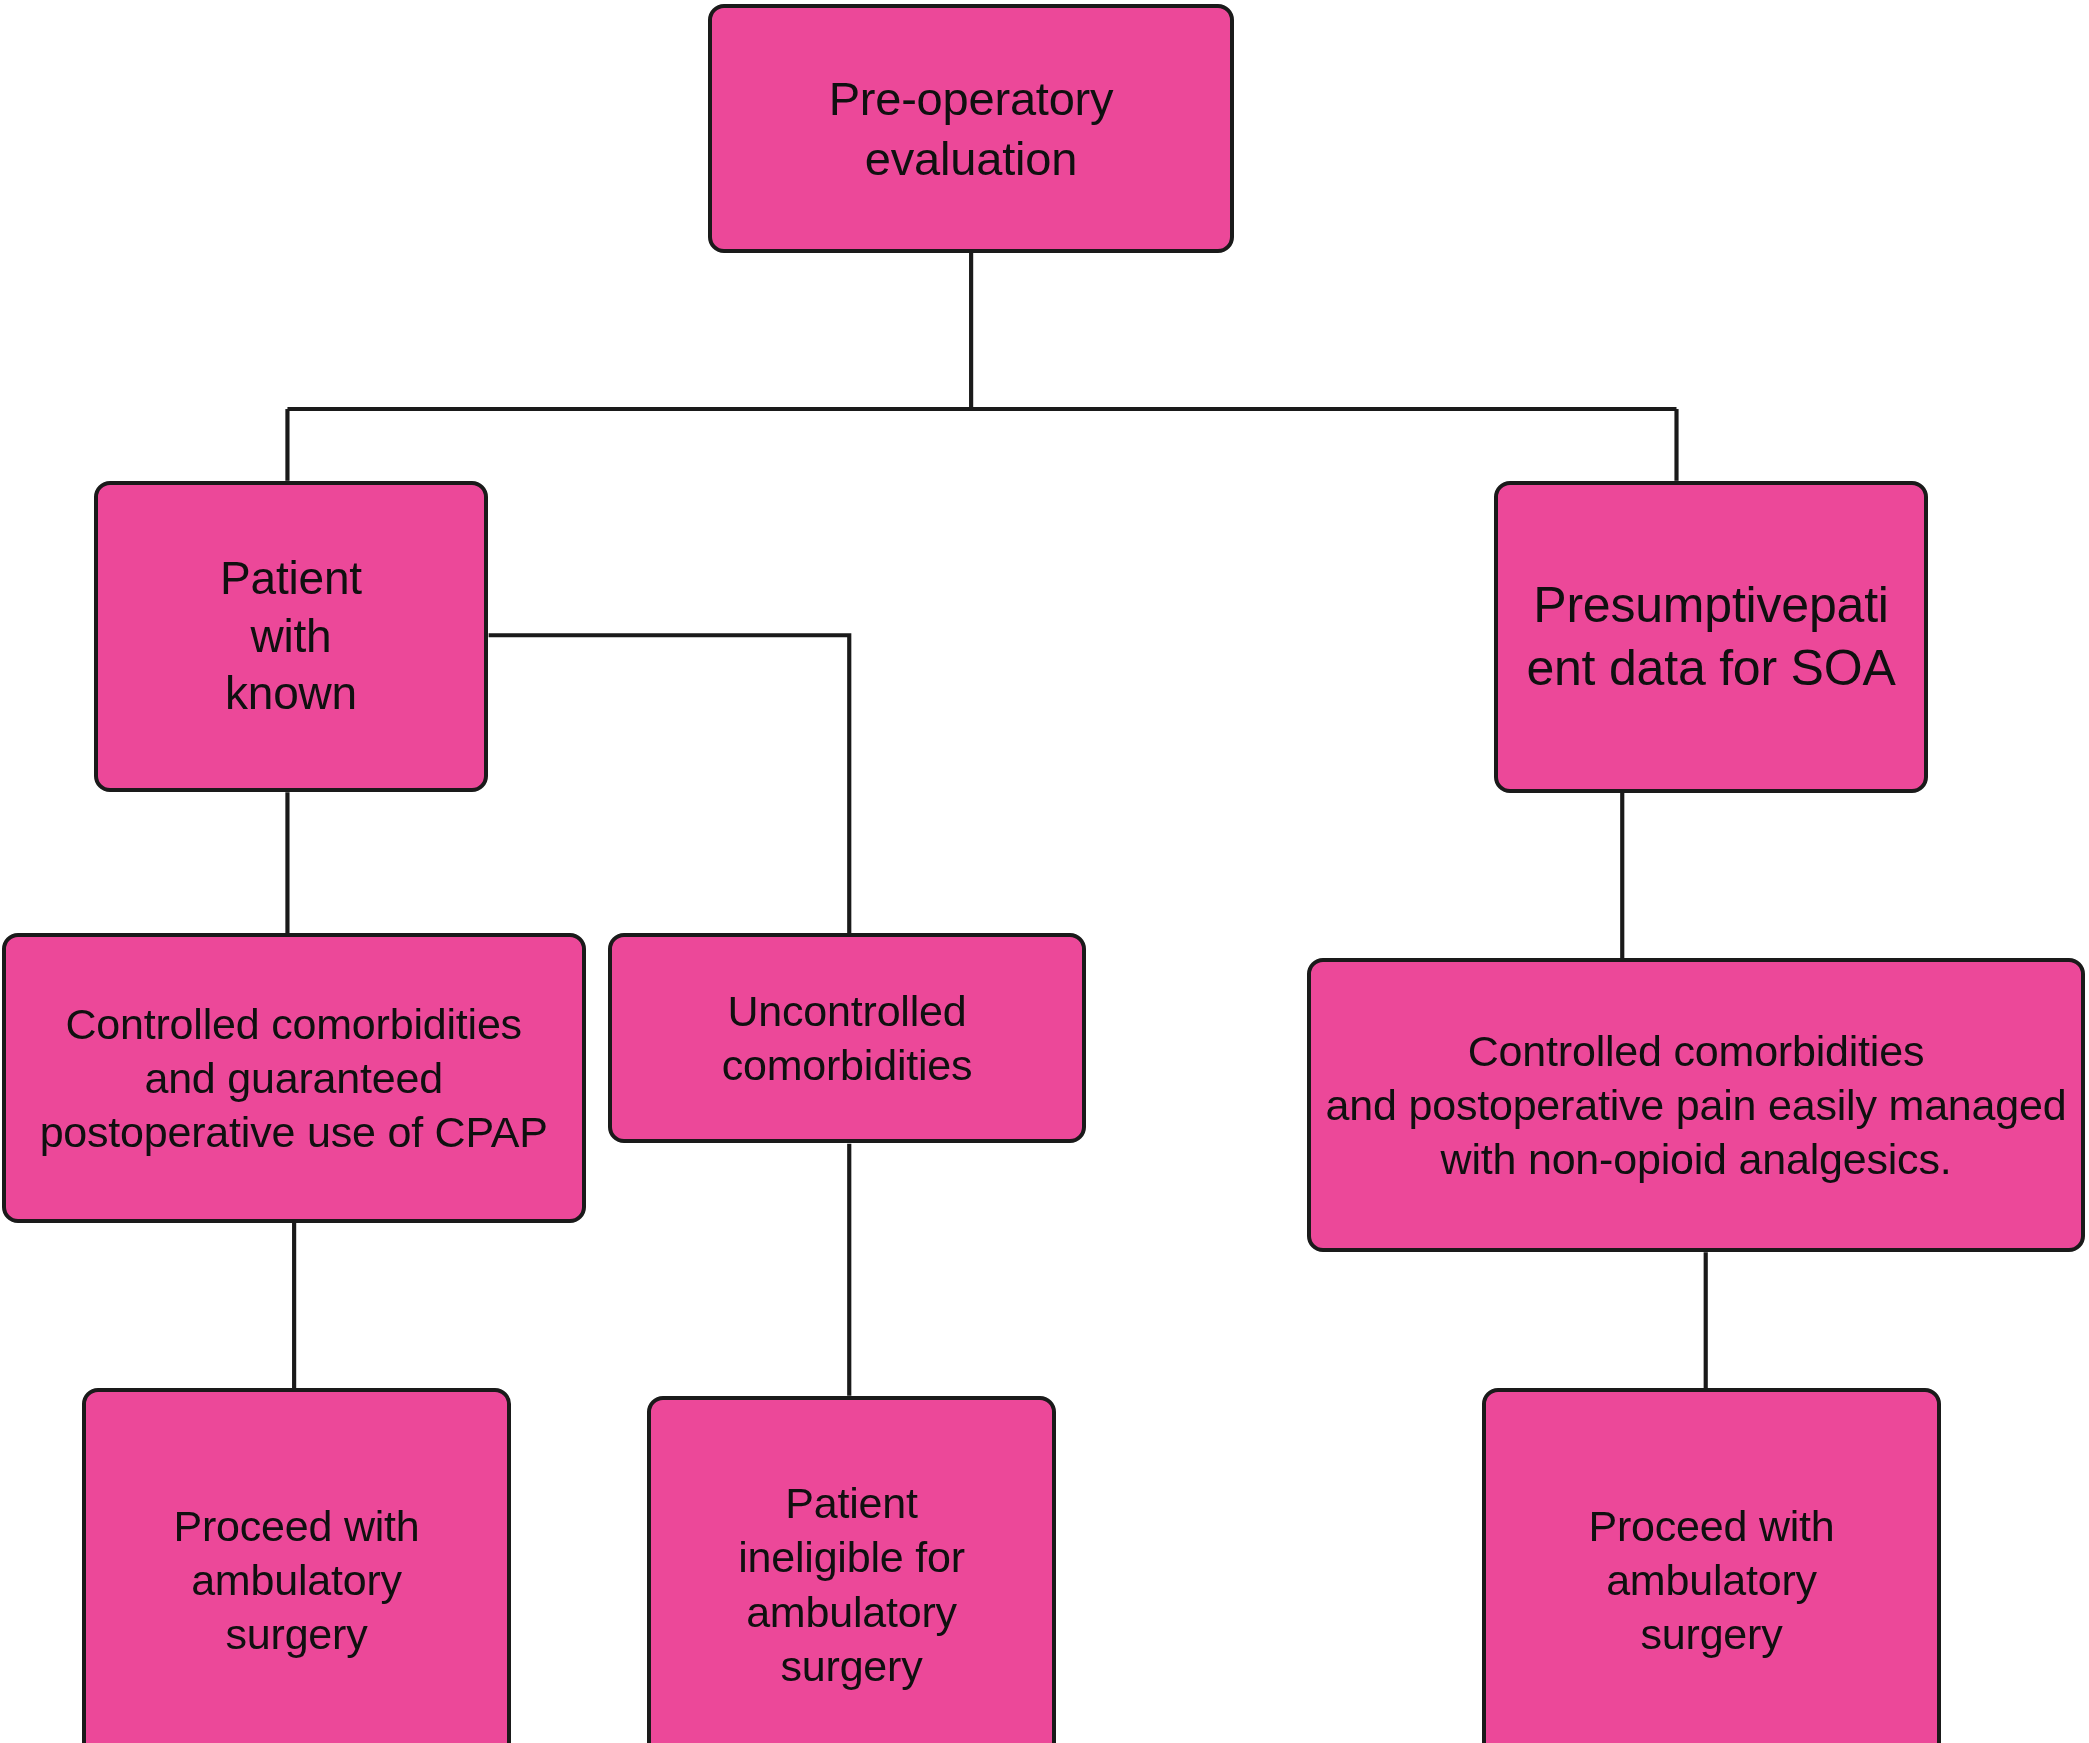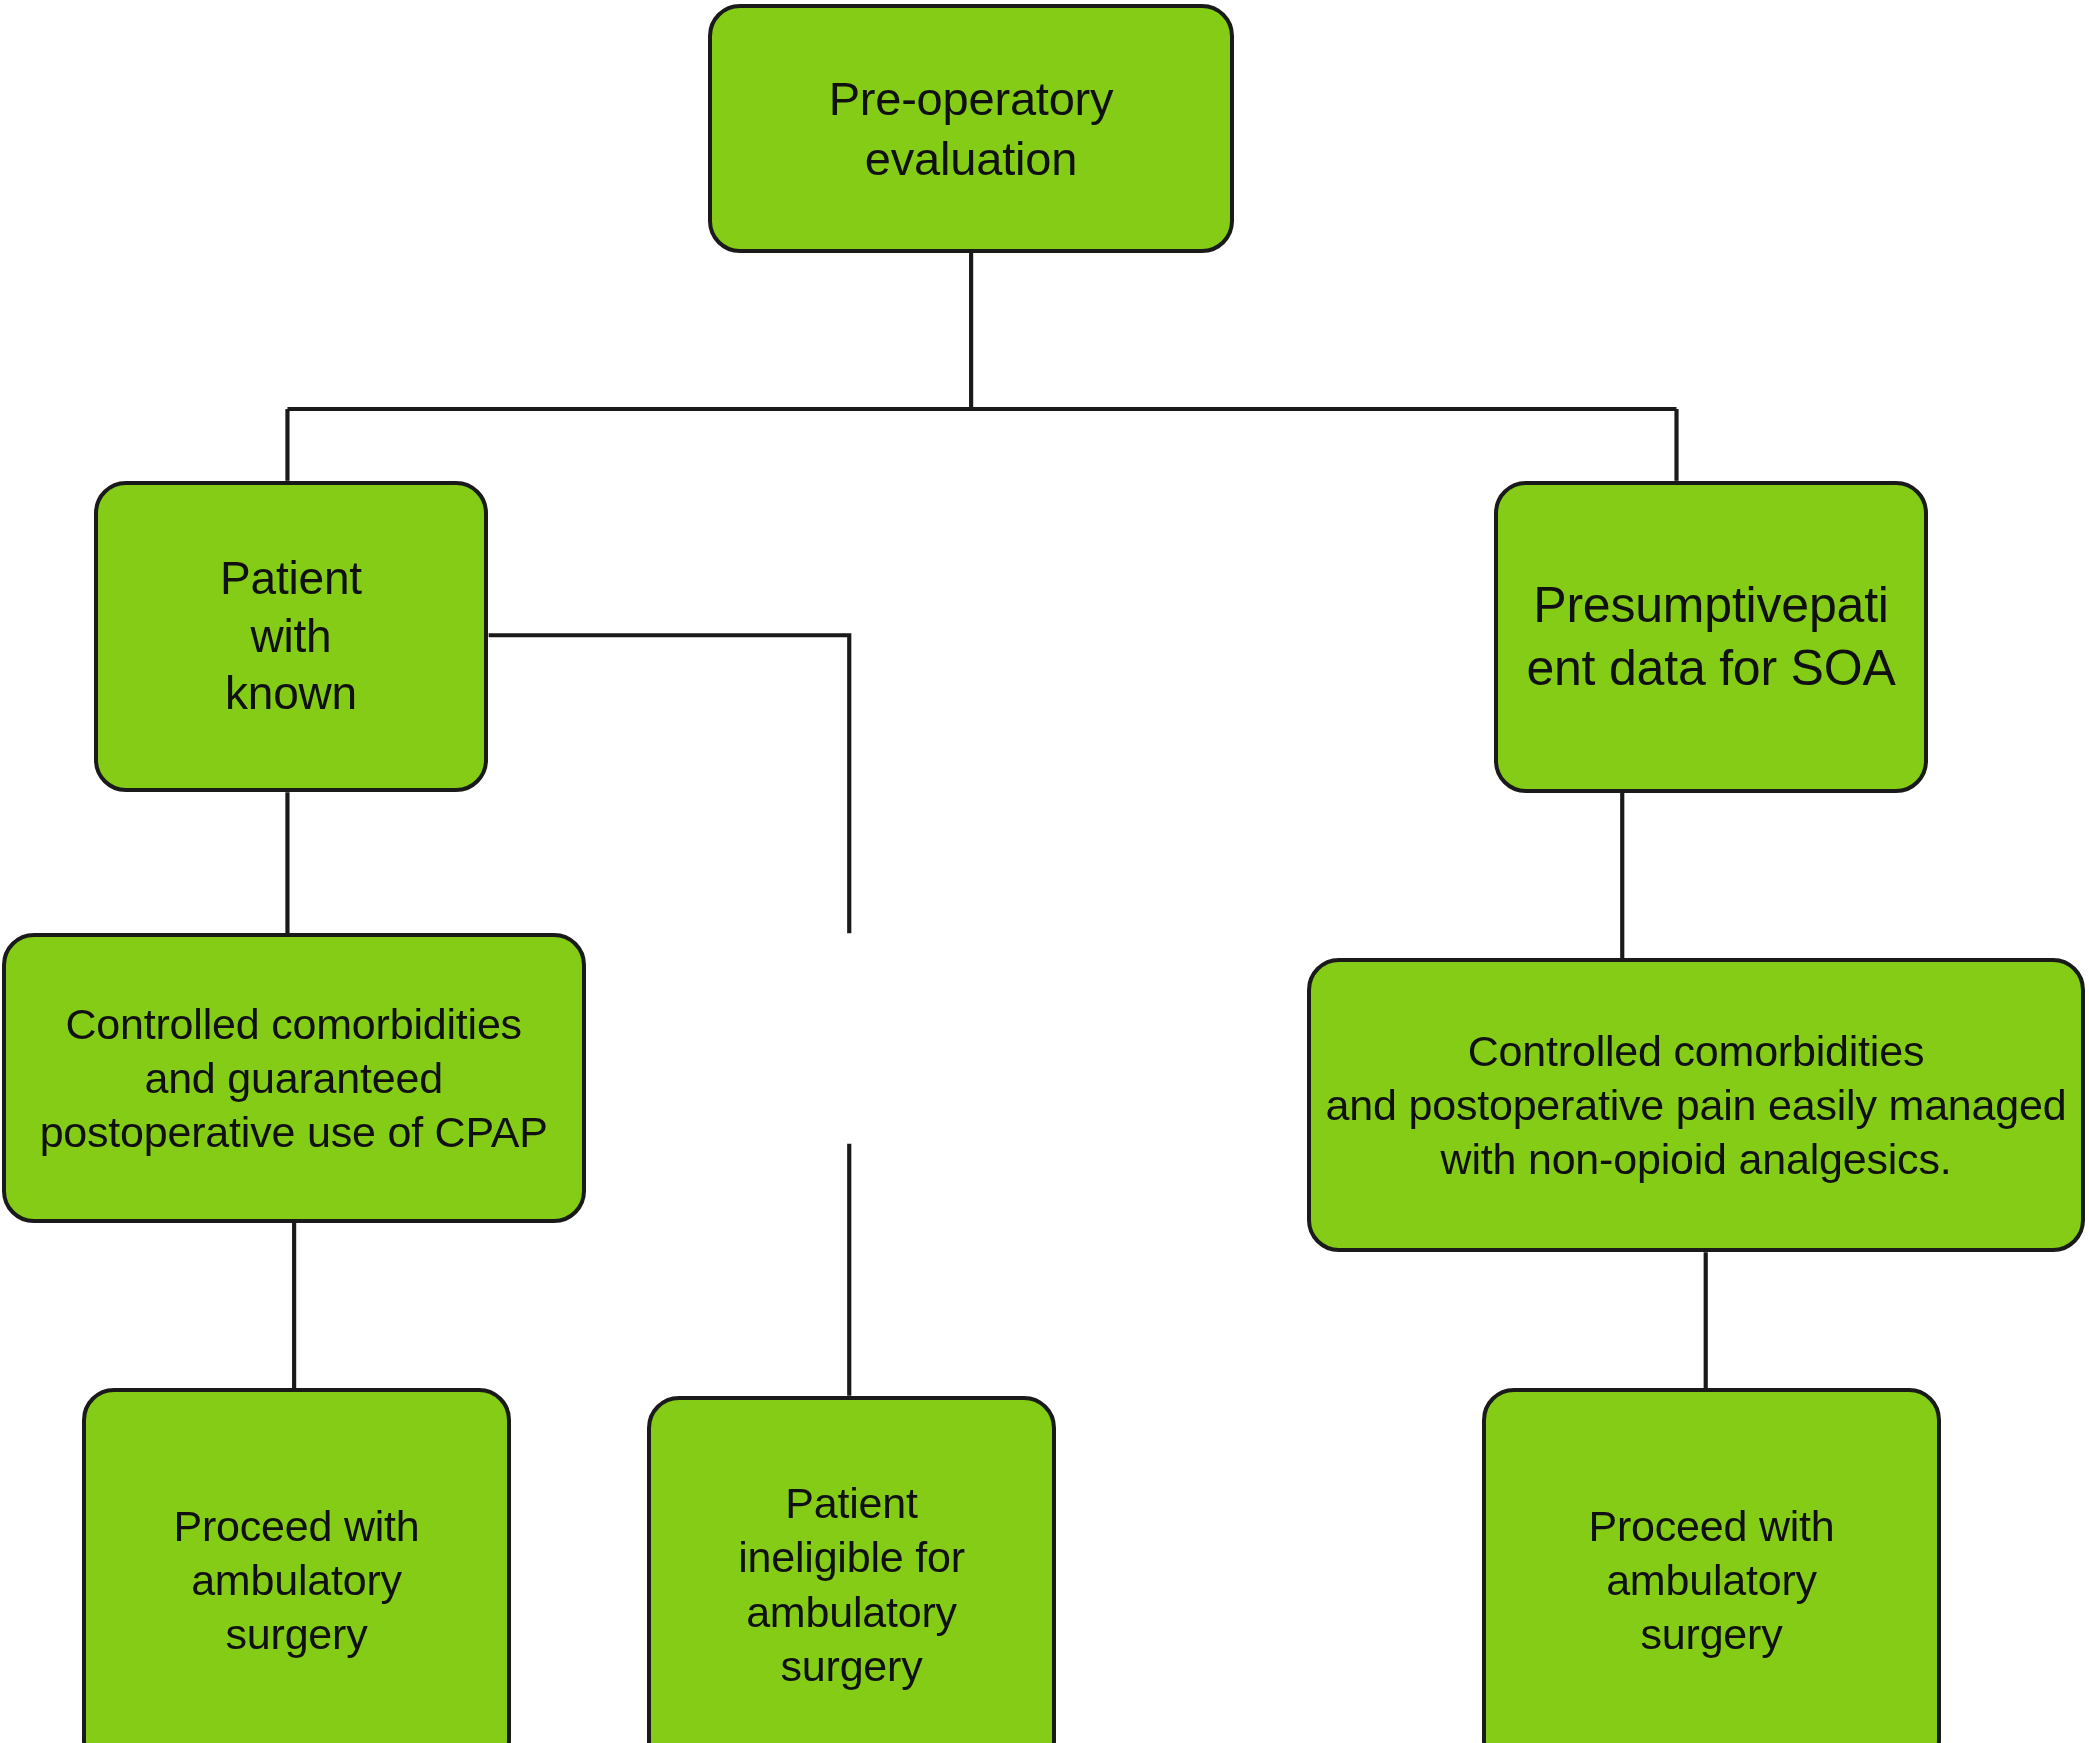--- a/index.html
+++ b/index.html
@@ -20,23 +20,23 @@
   #edges {
     position: absolute;
     left: 0;
     top: 0;
     width: 2090px;
     height: 1743px;
   }
   .node {
     position: absolute;
     box-sizing: border-box;
-    background: #84cc16;
+    background: #ec4899;
     border: 4.2px solid #1a1a1a;
-    border-radius: 32px;
+    border-radius: 16px;
     display: flex;
     align-items: center;
     justify-content: center;
     text-align: center;
     color: #101010;
     z-index: 2;
   }
   .node .lbl {
     display: block;
     width: 100%;
@@ -101,20 +101,24 @@
     <span class="lbl">Presumptivepati
 ent data for SOA</span>
   </div>
 
   <div class="node" id="n-ctrl-left">
     <span class="lbl">Controlled comorbidities
 and guaranteed
 postoperative use of CPAP</span>
   </div>
 
+  <div class="node" id="n-unctrl">
+    <span class="lbl">Uncontrolled
+comorbidities</span>
+  </div>
 
   <div class="node" id="n-ctrl-right">
     <span class="lbl">Controlled comorbidities
 and postoperative pain easily managed
 with non-opioid analgesics.</span>
   </div>
 
   <div class="node" id="n-proceed-l">
     <span class="lbl">Proceed with
 ambulatory

